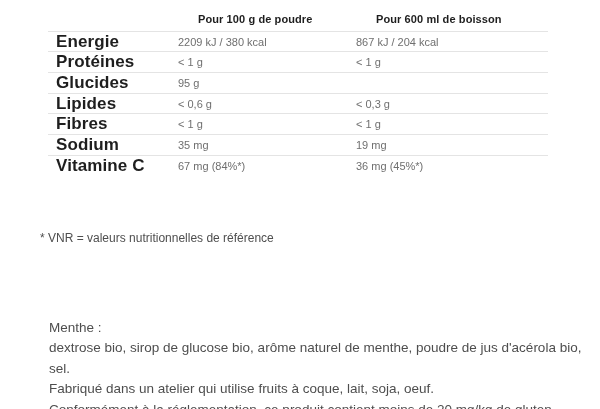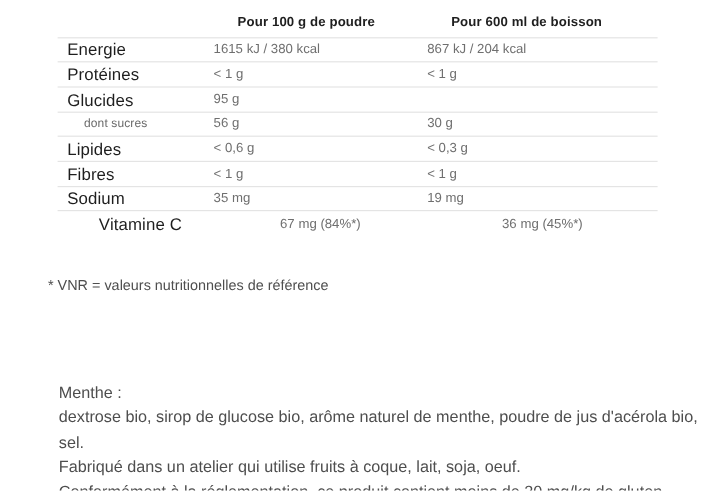--- a/index.html
+++ b/index.html
@@ -19,32 +19,32 @@
   }
   .row {
     display: grid;
     grid-template-columns: 130px 178px 1fr;
     align-items: center;
     height: 20.7px;
     box-sizing: border-box;
     border-bottom: 1px solid #e4e4e4;
   }
   .row.thead { height: 23.5px; }
-  #rows .row:last-child { border-bottom: none; text-align: center; }
+  #rows .row:last-child { border-bottom: none; }
   .col-head {
     font-size: 11px;
     font-weight: bold;
     color: #1e1e1e;
     letter-spacing: 0.1px;
     padding-left: 20px;
   }
   .label-cell {
     padding-left: 8px;
-    font-size: 14px;
-    font-weight: normal;
+    font-size: 17px;
+    font-weight: bold;
     color: #1e1e1e;
     letter-spacing: 0.1px;
   }
   .value-cell {
     font-size: 11px;
     color: #6f6f6f;
   }
   .row.sub .label-cell {
     font-weight: normal;
     font-size: 10px;
@@ -74,36 +74,31 @@
 
   <div class="nutrition-table">
     <div class="row thead">
       <div class="label-cell"></div>
       <div class="col-head">Pour 100 g de poudre</div>
       <div class="col-head">Pour 600 ml de boisson</div>
     </div>
     <div id="rows">
         <div class="row">
           <div class="label-cell">Energie</div>
-          <div class="value-cell">1615 kJ / 380 kcal</div>
+          <div class="value-cell">2209 kJ / 380 kcal</div>
           <div class="value-cell">867 kJ / 204 kcal</div>
         </div>
         <div class="row">
           <div class="label-cell">Protéines</div>
           <div class="value-cell">&lt; 1 g</div>
           <div class="value-cell">&lt; 1 g</div>
         </div>
         <div class="row">
           <div class="label-cell">Glucides</div>
           <div class="value-cell">95 g</div>
-        </div>
-        <div class="row sub">
-          <div class="label-cell">dont sucres</div>
-          <div class="value-cell">56 g</div>
-          <div class="value-cell">30 g</div>
         </div>
         <div class="row">
           <div class="label-cell">Lipides</div>
           <div class="value-cell">&lt; 0,6 g</div>
           <div class="value-cell">&lt; 0,3 g</div>
         </div>
         <div class="row">
           <div class="label-cell">Fibres</div>
           <div class="value-cell">&lt; 1 g</div>
           <div class="value-cell">&lt; 1 g</div>

